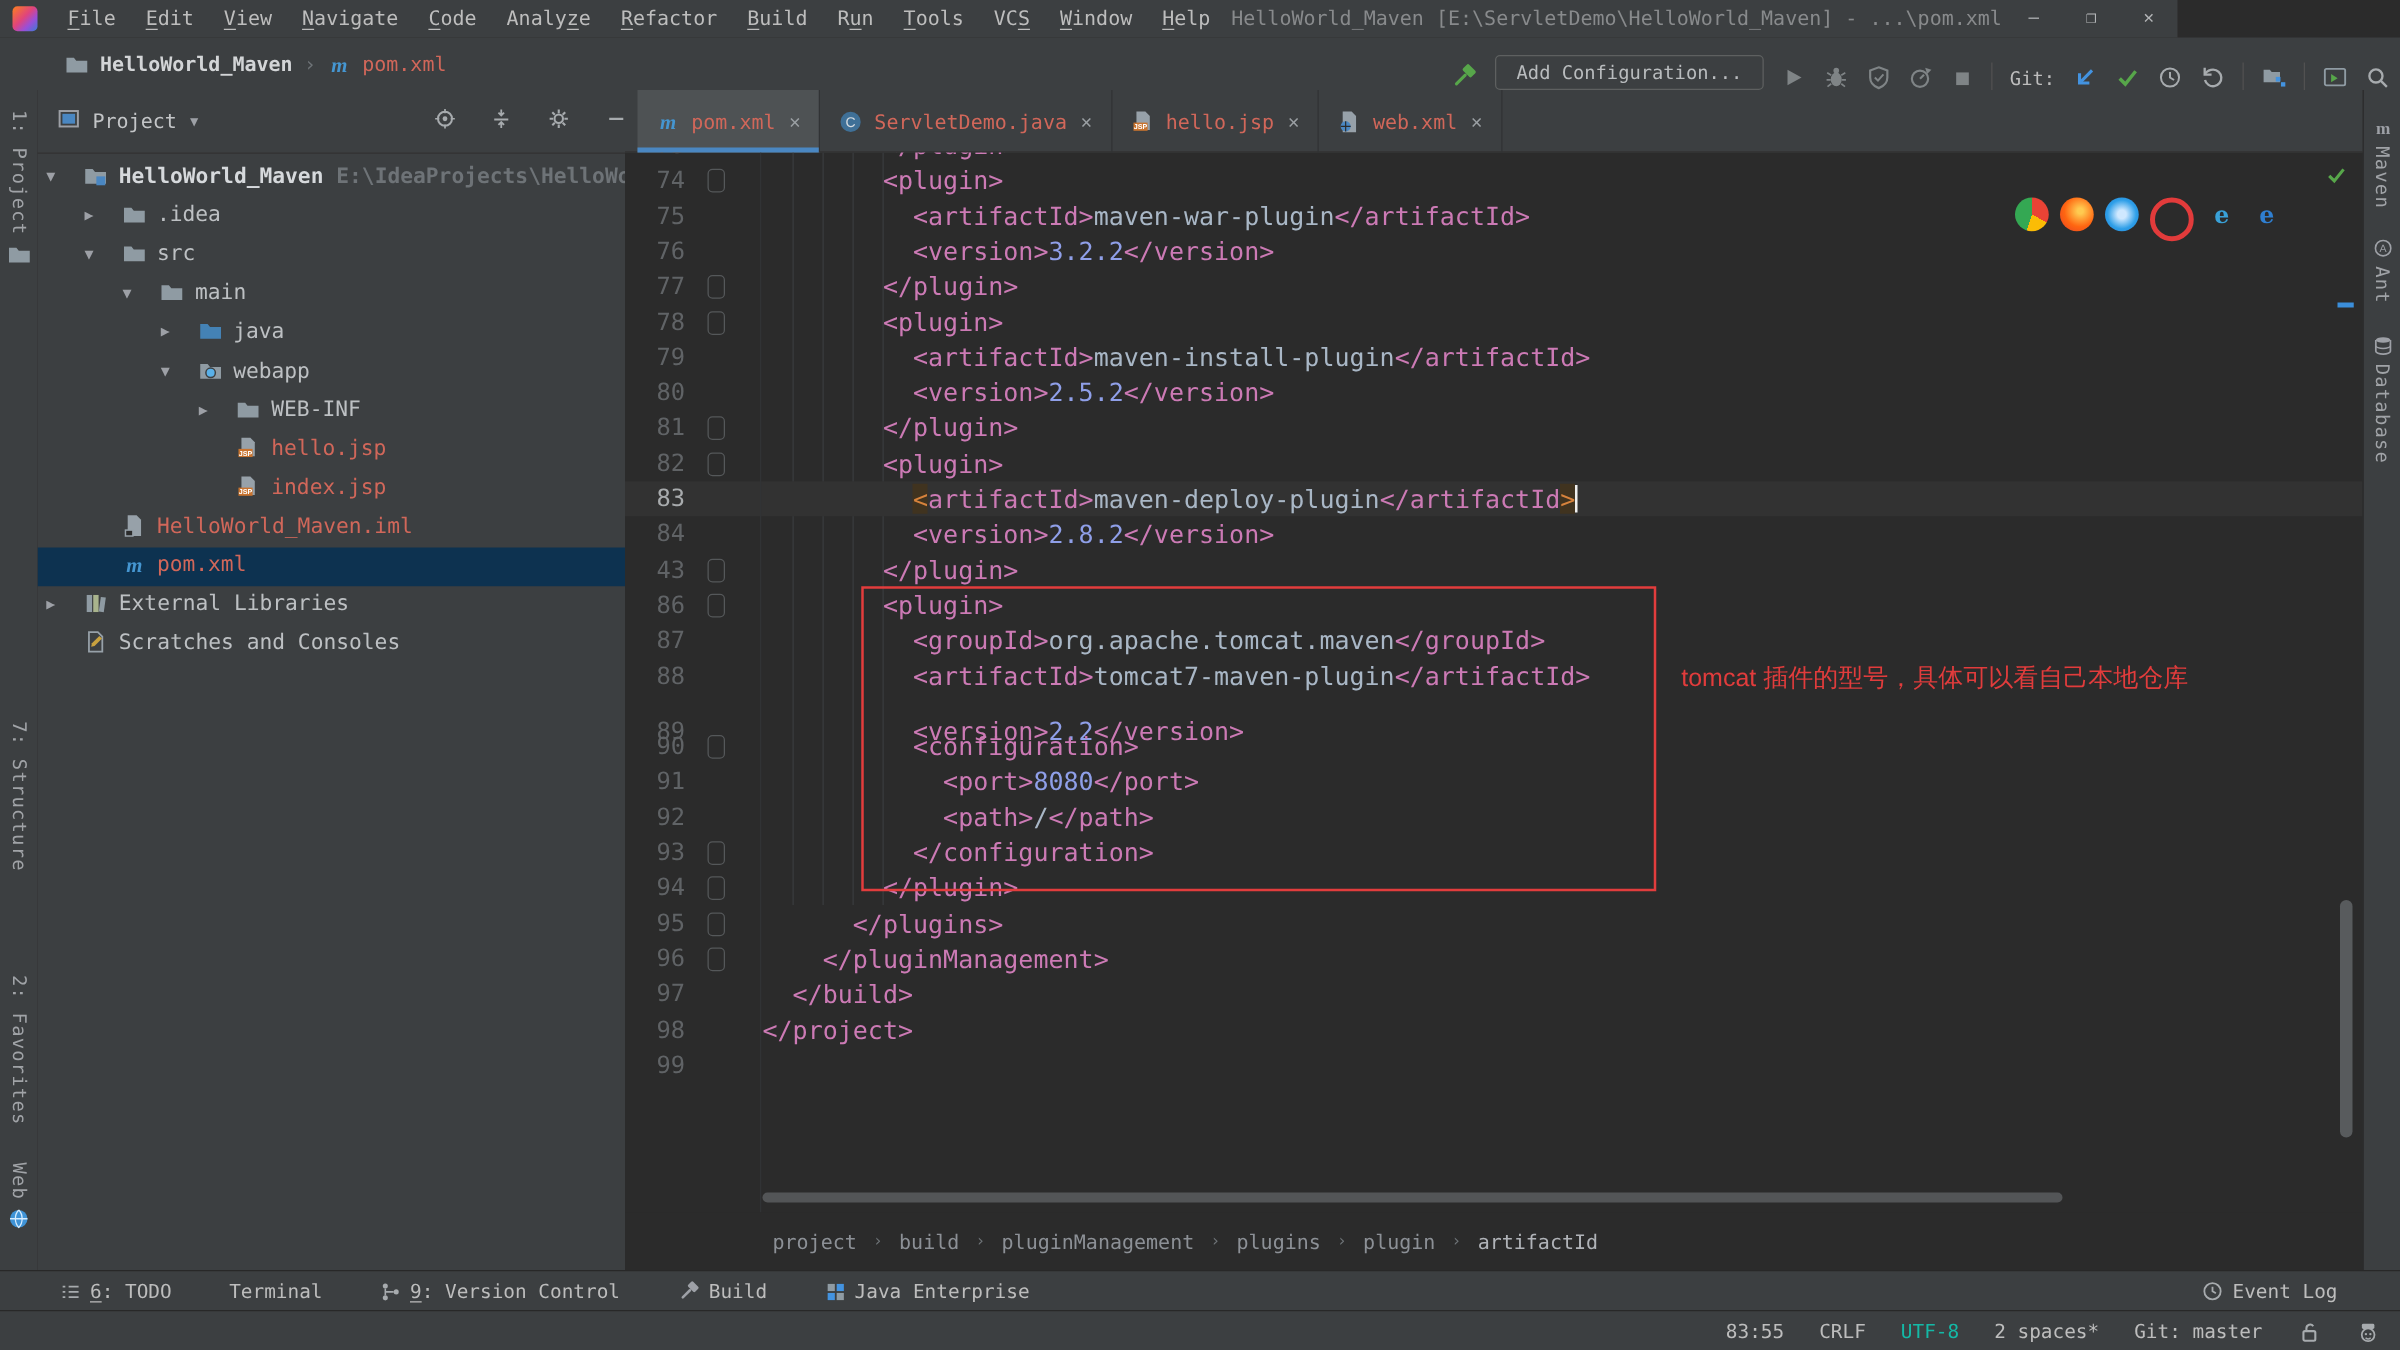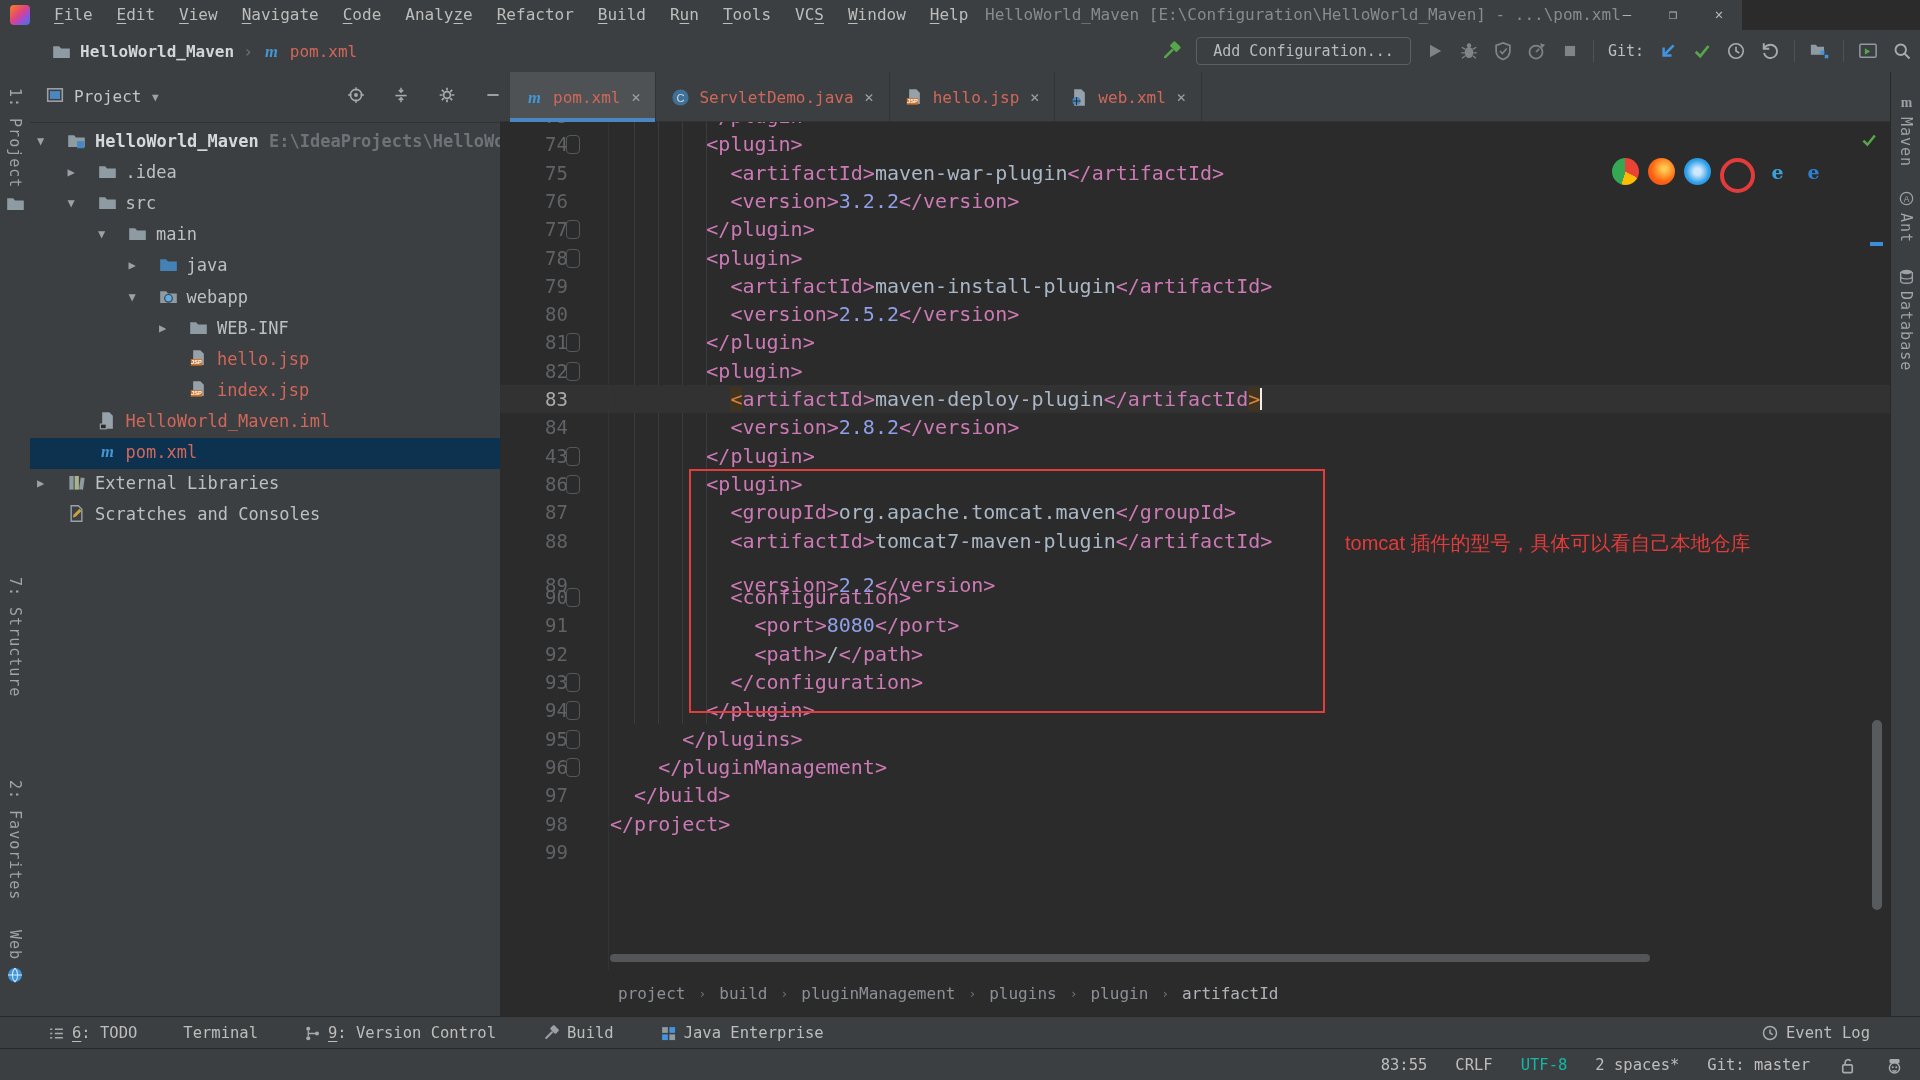--- a/index.html
+++ b/index.html
@@ -12,21 +12,21 @@
              background:linear-gradient(135deg,#fc801d 0%,#e0447c 45%,#9a4fd8 70%,#3a7bd5 100%);}
   #menubar{left:42px;top:0;height:30px;display:flex;}
   .menu-item{padding:0 12px;line-height:30px;font-size:16px;color:#bdbdbd;cursor:default;}
   .menu-item u{text-decoration:underline;text-underline-offset:3px;}
   #window-title{left:985px;top:0;line-height:30px;font-size:16px;color:#888a8c;white-space:nowrap;}
   #winbtns{right:0;top:0;height:30px;display:flex;}
   .winbtn{width:46px;height:30px;text-align:center;line-height:28px;color:#b4b6b8;font-size:14px;}
   
   #navbar{left:0;top:30px;width:1920px;height:42px;background:#3c3f41;border-bottom:1px solid #282828;}
   #nav-breadcrumb{left:52px;top:0;height:42px;display:flex;align-items:center;gap:9px;font-size:16px;}
-  #nav-toolbar{right:8px;top:0;height:42px;display:flex;align-items:center;gap:14px;}
+  #nav-toolbar{right:8px;top:0;height:42px;display:flex;align-items:flex-end;gap:14px;}
   #add-config{height:28px;border:1px solid #5e6060;border-radius:4px;background:transparent;
               color:#b9bcbe;font-size:15px;padding:0 16px;font-family:inherit;}
   .tsep{width:1px;height:22px;background:#515151;}
   .navname{color:#d3d5d7;font-weight:bold;}
   .navchev{color:#6e7377;}
   
   #leftbar{left:0;top:72px;width:30px;height:944px;background:#3c3f41;border-right:1px solid #282828;}
   #rightbar{left:1890px;top:72px;width:30px;height:944px;background:#3c3f41;border-left:1px solid #282828;}
   .vtab{position:absolute;left:0;width:30px;display:flex;flex-direction:column;align-items:center;gap:6px;}
   .vlabel{writing-mode:vertical-rl;font-size:15px;color:#a0a3a7;letter-spacing:1px;white-space:nowrap;}
@@ -50,21 +50,21 @@
        border-right:1px solid #313335;font-size:16px;color:#d1675a;}
   .tab.active{background:#4e5254;}
   .tab.active::after{content:"";position:absolute;left:0;bottom:0;width:100%;height:4px;background:#4a87c2;}
   .tabx{color:#9ba0a4;font-size:15px;margin-left:2px;}
   #editor-content{position:absolute;left:0;top:50px;width:1390px;height:848px;overflow:hidden;
                   font-size:20px;line-height:28px;}
   .guide{position:absolute;top:0;width:1px;background:#3a3d3f;}
   #gutter-sep{position:absolute;left:108px;top:0;width:1px;height:100%;background:#313335;}
   #curline{position:absolute;left:0;width:1390px;height:28px;background:#323232;}
   .cline{position:absolute;left:0;width:1390px;height:28px;white-space:pre;}
-  .lnum{position:absolute;left:0;top:0;width:48px;text-align:right;color:#606366;font-size:19px;padding-left:20px;}
+  .lnum{position:absolute;left:0;top:0;width:48px;text-align:right;color:#606366;font-size:19px;}
   .fold{position:absolute;left:66px;top:5px;width:12px;height:17px;border:1px solid #55585a;border-radius:4px;}
   .codetxt{position:absolute;left:110px;top:0;}
   .seg-t{color:#cc7ab5;} .seg-x{color:#a9b7c6;} .seg-n{color:#8f9fe8;} .seg-w{color:#a9b7c6;}
   .seg-h{color:#d7833c;background:#40331f;}
   #caret{display:inline-block;width:2px;height:22px;background:#efefef;vertical-align:-4px;}
   #redbox{position:absolute;border:2px solid #e23d3d;background:transparent;}
   #annotation-text{position:absolute;color:#e13c3c;font-size:20px;font-family:"Liberation Sans",sans-serif;white-space:nowrap;text-align:center;}
   #browsers{position:absolute;display:flex;gap:9px;}
   .bicon{width:27px;height:27px;border-radius:50%;display:flex;align-items:center;justify-content:center;
          font-size:19px;font-weight:bold;font-family:"DejaVu Serif",serif;}
@@ -103,21 +103,21 @@
         <div class="menu-item"><u>C</u>ode</div>
         <div class="menu-item">Analy<u>z</u>e</div>
         <div class="menu-item"><u>R</u>efactor</div>
         <div class="menu-item"><u>B</u>uild</div>
         <div class="menu-item">R<u>u</u>n</div>
         <div class="menu-item"><u>T</u>ools</div>
         <div class="menu-item">VC<u>S</u></div>
         <div class="menu-item"><u>W</u>indow</div>
         <div class="menu-item"><u>H</u>elp</div>
       </div>
-    <div class="abs" id="window-title">HelloWorld_Maven [E:\Configuration\HelloWorld_Maven] - ...\pom.xml</div>
+    <div class="abs" id="window-title">HelloWorld_Maven [E:\ServletDemo\HelloWorld_Maven] - ...\pom.xml</div>
     <div class="abs" id="winbtns">
         <div class="winbtn">—</div>
         <div class="winbtn">❐</div>
         <div class="winbtn">✕</div>
       </div>
   </div>
 
   <div class="abs" id="navbar">
     <div class="abs" id="nav-breadcrumb">
         <span class="ic">

